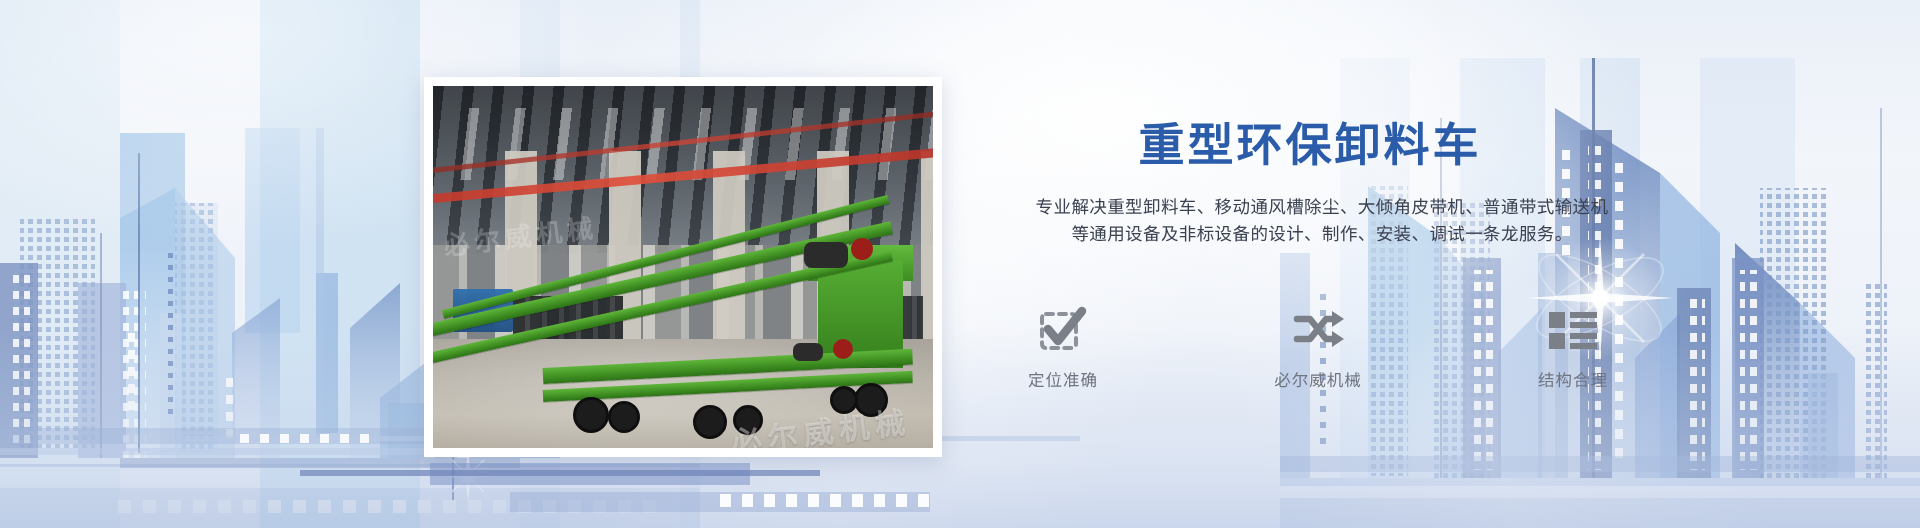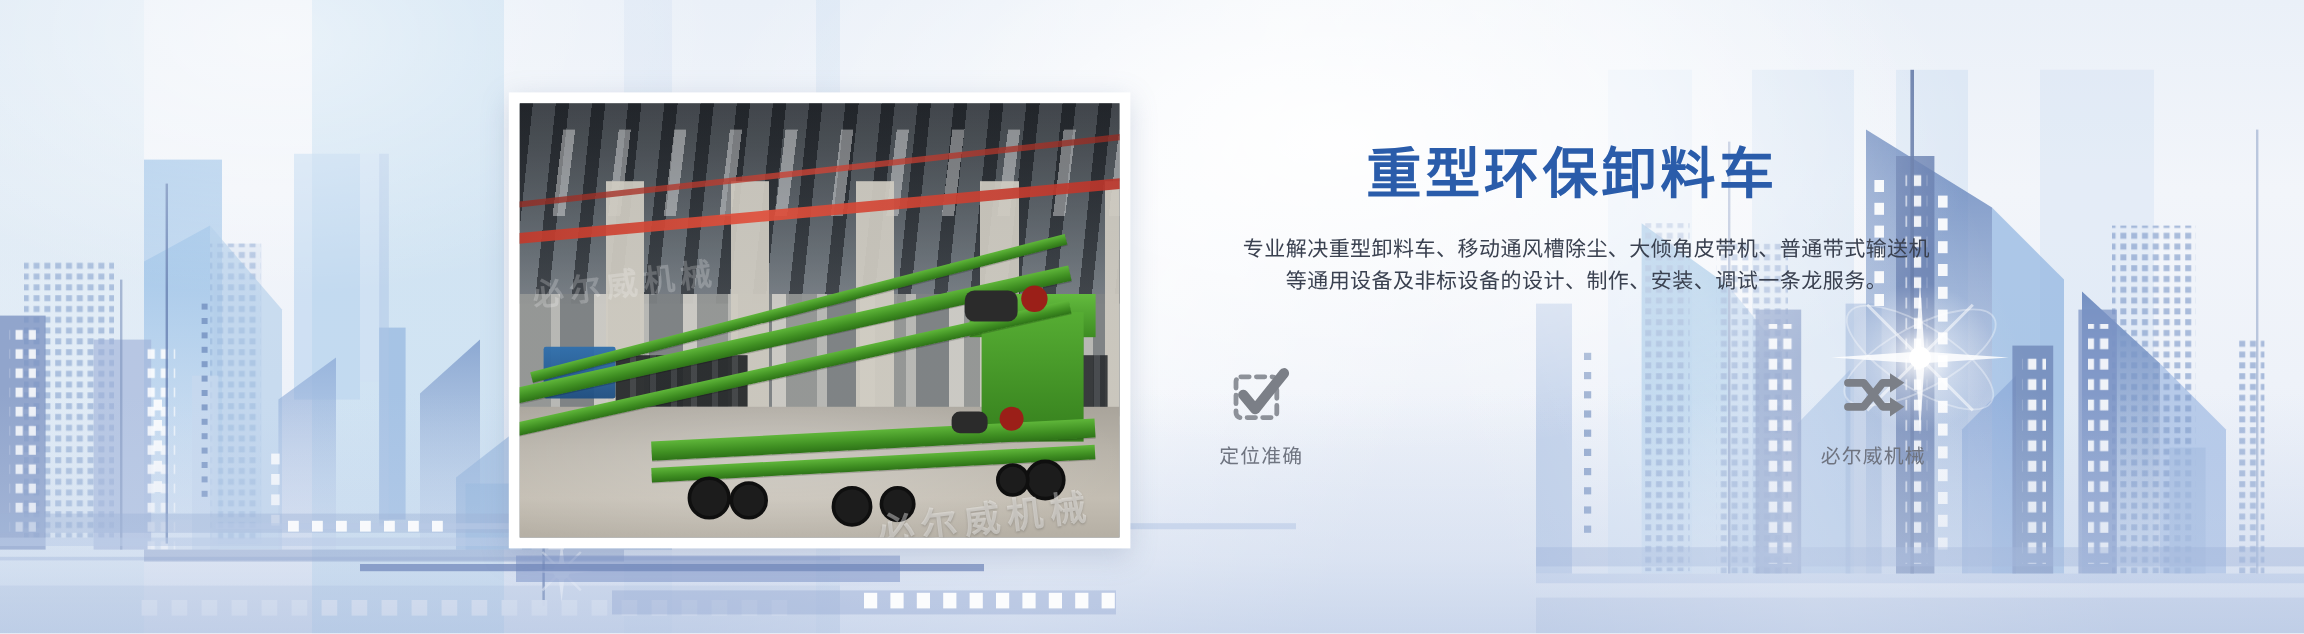--- a/index.html
+++ b/index.html
@@ -59,21 +59,21 @@
   .subcopy{
     position:absolute;left:58px;top:176px;width:584px;
     text-align:center;
     font-size:17.5px;line-height:27px;letter-spacing:.4px;
     color:#3a4150;
     margin-left:12px;
   }
 
   
   .features{
-    position:absolute;left:32px;top:300px;width:628px;
+    position:absolute;left:44px;top:300px;width:628px;
     display:flex;justify-content:space-between;align-items:flex-start;
   }
   .feature{
     width:118px;display:flex;flex-direction:column;align-items:center;
   }
   .feature .glyph{
     width:58px;height:58px;display:flex;align-items:center;justify-content:center;
     margin-bottom:9px;
   }
   .feature .glyph svg{display:block;}
@@ -574,19 +574,32 @@
           <svg width="52" height="52" viewBox="0 0 52 52">
             <path d="M5 16 L18 16 L34 36 L42 36" fill="none" stroke="#7b7f87" stroke-width="6.5" stroke-linecap="round" stroke-linejoin="round"></path>
             <path d="M5 36 L18 36 L34 16 L42 16" fill="none" stroke="#7b7f87" stroke-width="6.5" stroke-linecap="round" stroke-linejoin="round"></path>
             <polygon points="40,8 52,16 40,24" fill="#7b7f87"></polygon>
             <polygon points="40,28 52,36 40,44" fill="#7b7f87"></polygon>
           </svg>
         </span>
         <span class="flabel">必尔威机械</span>
       </div>
 
+      <div class="feature">
+        <span class="glyph">
+          <svg width="52" height="52" viewBox="0 0 52 52">
+            <rect x="2" y="9" width="16" height="16" fill="#7b7f87"></rect>
+            <rect x="23" y="9" width="27" height="6" fill="#7b7f87"></rect>
+            <rect x="23" y="19" width="27" height="6" fill="#7b7f87"></rect>
+            <rect x="2" y="30" width="16" height="16" fill="#7b7f87"></rect>
+            <rect x="23" y="30" width="27" height="6" fill="#7b7f87"></rect>
+            <rect x="23" y="40" width="27" height="6" fill="#7b7f87"></rect>
+          </svg>
+        </span>
+        <span class="flabel">结构合理</span>
+      </div>
 
 
 
     </div>
   </div>
 
 </div>
 
 </body></html>

